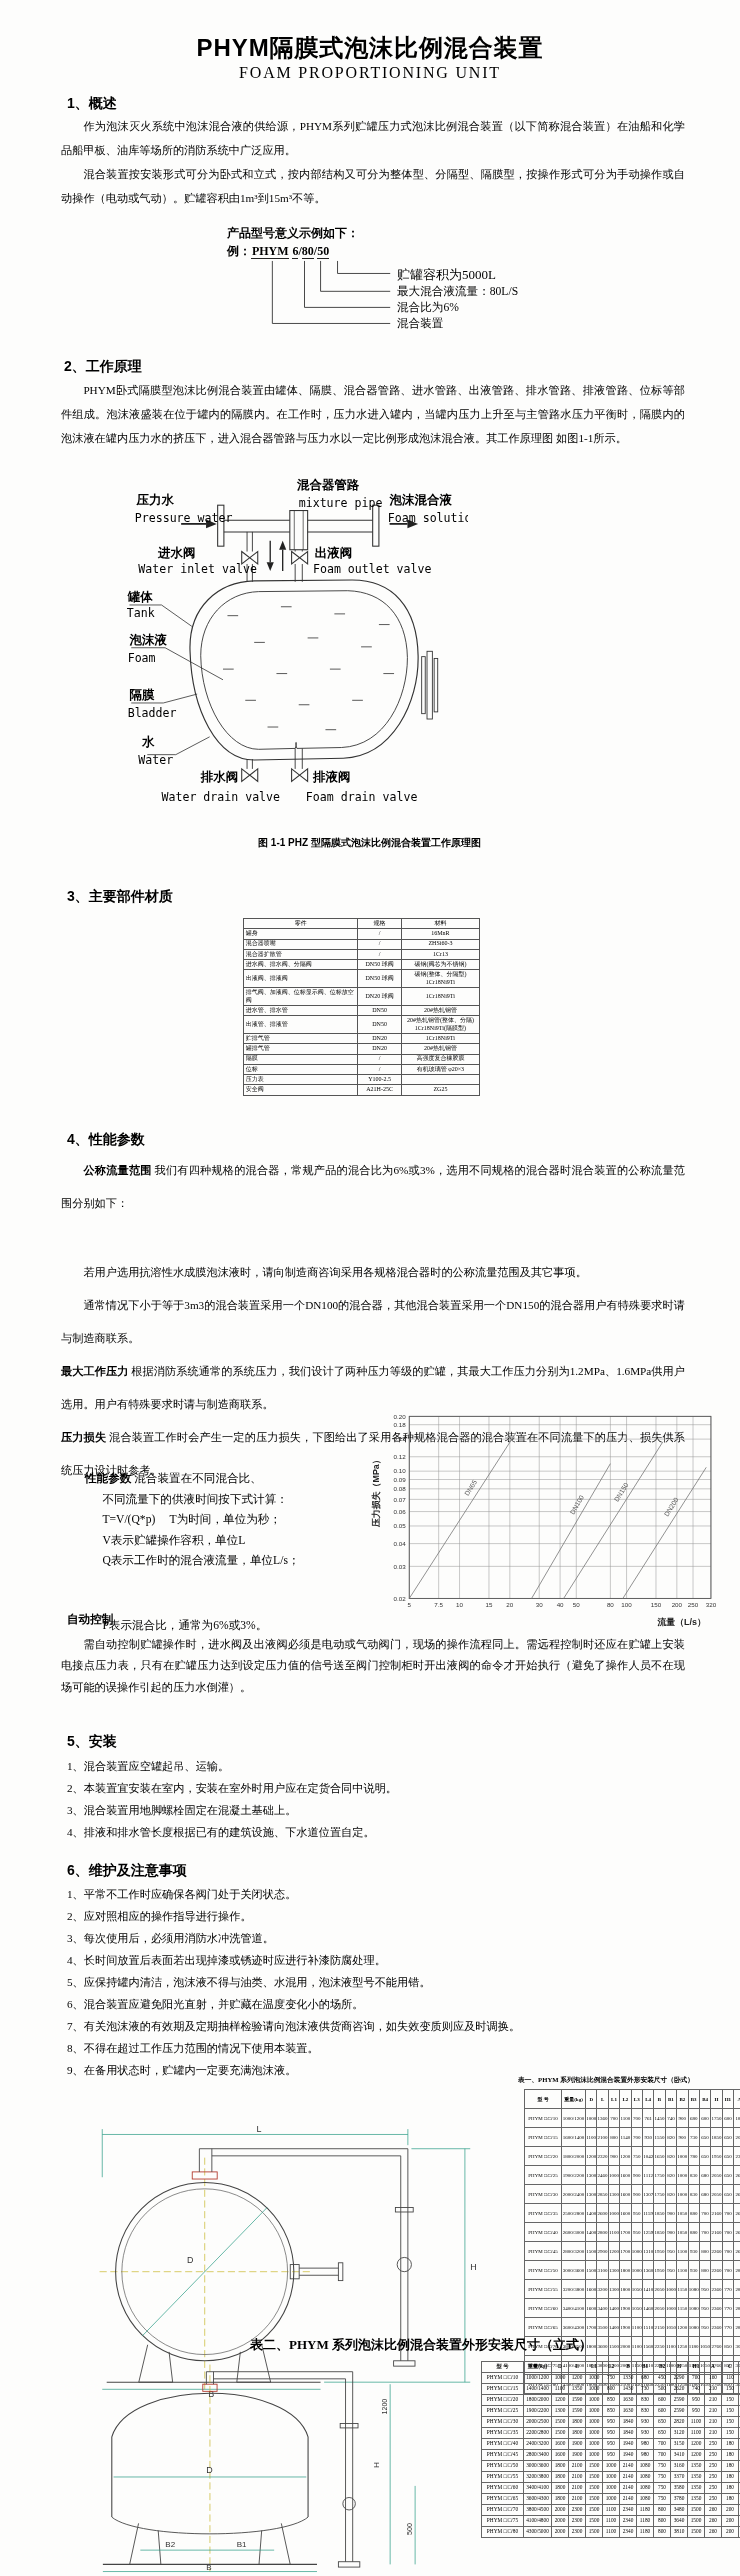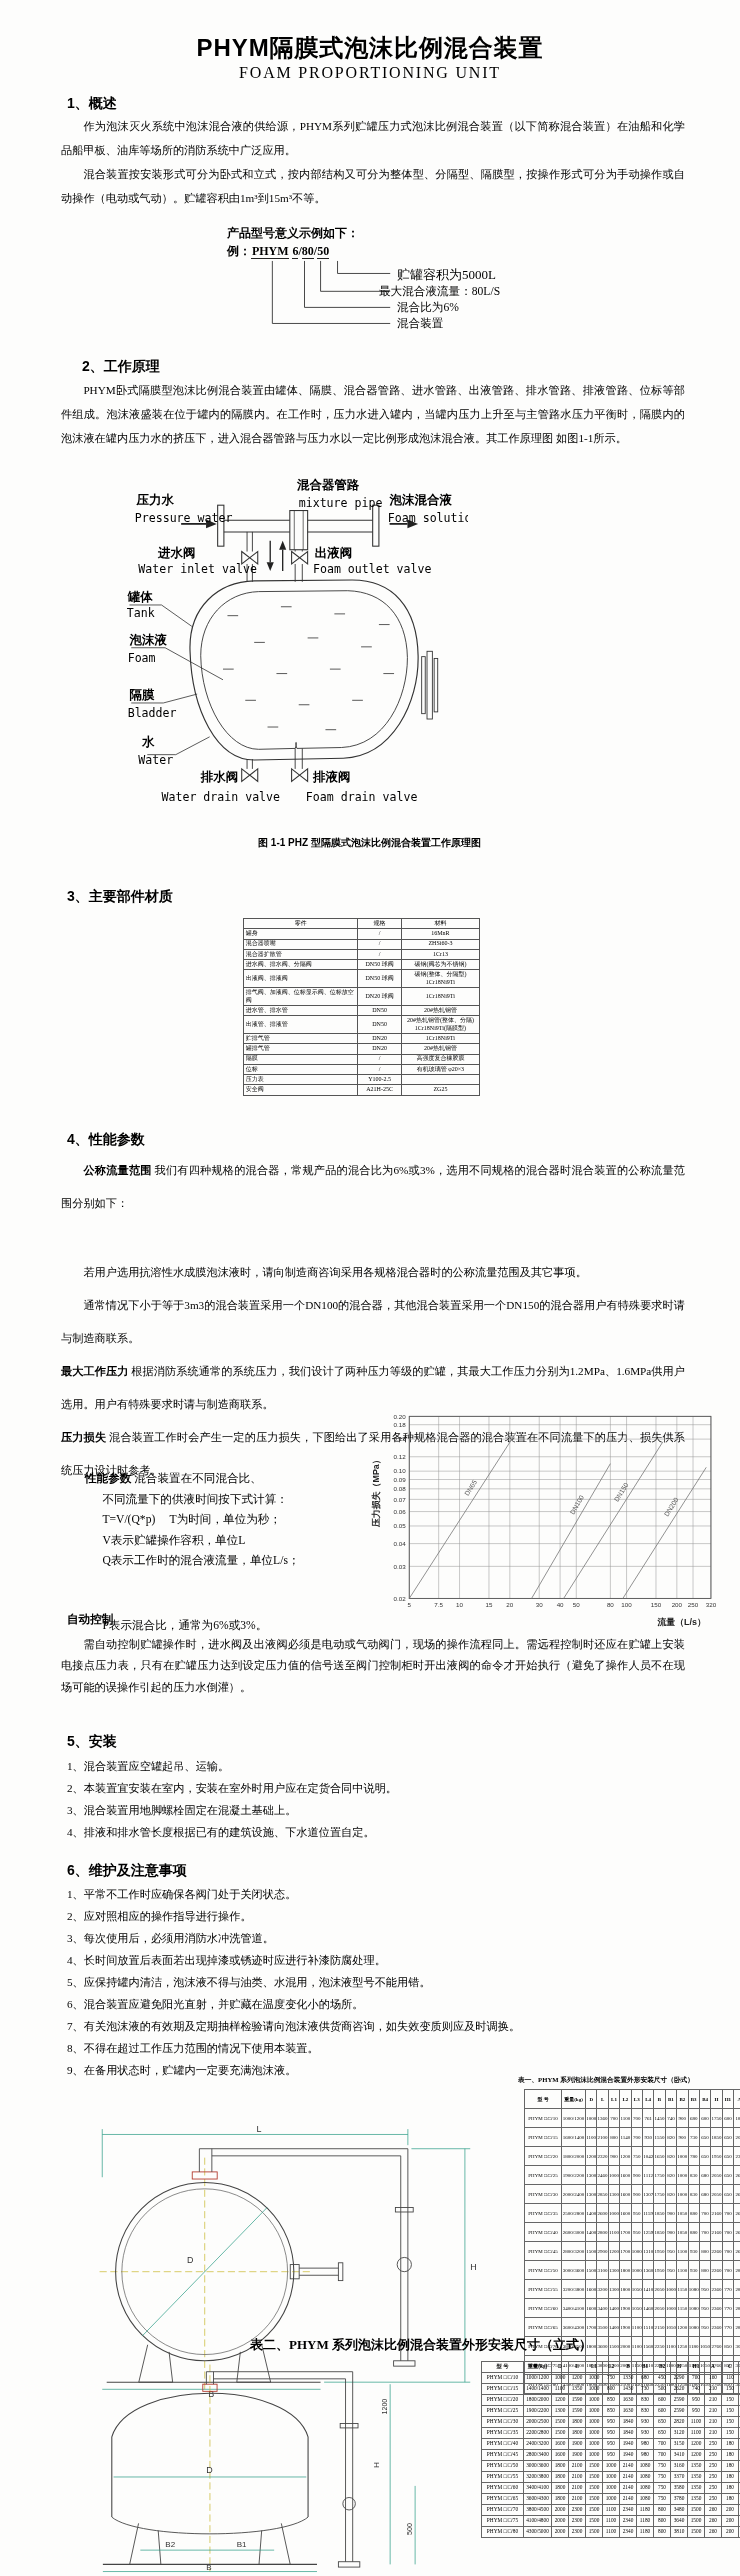--- a/index.html
+++ b/index.html
@@ -49,25 +49,25 @@
   <div class="abs" style="top:243px;left:227px;font-size:12px;font-weight:bold;">
     <span>例：</span><span style="border-bottom:0.9px solid #222;padding:0 0.9px;">PHYM</span>&nbsp;<span style="border-bottom:0.9px solid #222;">6</span>/<span style="border-bottom:0.9px solid #222;">80</span>/<span style="border-bottom:0.9px solid #222;">50</span>
   </div>
   <svg class="abs" style="top:259px;left:267px;" width="125" height="70" viewBox="0 0 140 78">
     <path d="M79,2 V16 H138" fill="none" stroke="#333" stroke-width="1"></path>
     <path d="M60,2 V36 H138" fill="none" stroke="#333" stroke-width="1"></path>
     <path d="M42,2 V54 H138" fill="none" stroke="#333" stroke-width="1"></path>
     <path d="M6,2 V72 H138" fill="none" stroke="#333" stroke-width="1"></path>
   </svg>
   <div class="abs" style="top:266px;left:397px;font-size:13px;">贮罐容积为5000L</div>
-  <div class="abs" style="top:284px;left:379px;font-size:11.6px;">最大混合液流量：80L/S</div>
+  <div class="abs" style="top:284px;left:397px;font-size:11.6px;">最大混合液流量：80L/S</div>
   <div class="abs" style="top:300px;left:397px;font-size:11.6px;">混合比为6%</div>
   <div class="abs" style="top:316px;left:397px;font-size:11.6px;">混合装置</div>
 
-  <div class="abs sec-head" style="top:358px;left:82px;">2、工作原理</div>
+  <div class="abs sec-head" style="top:358px;left:64px;">2、工作原理</div>
   <div class="abs para" style="top:378px;left:61px;width:624px;">
     <div class="ind">PHYM卧式隔膜型泡沫比例混合装置由罐体、隔膜、混合器管路、进水管路、出液管路、排水管路、排液管路、位标等部件组成。泡沫液盛装在位于罐内的隔膜内。在工作时，压力水进入罐内，当罐内压力上升至与主管路水压力平衡时，隔膜内的泡沫液在罐内压力水的挤压下，进入混合器管路与压力水以一定比例形成泡沫混合液。其工作原理图 如图1-1所示。</div>
   </div>
 
   <svg class="abs" style="top:473px;left:76px;" width="392" height="337" viewBox="0 0 440 378">
 
     <line x1="166" y1="53" x2="333" y2="53" stroke="#333" stroke-width="1.2"></line>
     <line x1="166" y1="66" x2="333" y2="66" stroke="#333" stroke-width="1.2"></line>
     <rect x="159" y="36" width="7" height="46" fill="none" stroke="#333" stroke-width="1.2"></rect>
     <rect x="333" y="36" width="7" height="46" fill="none" stroke="#333" stroke-width="1.2"></rect>

